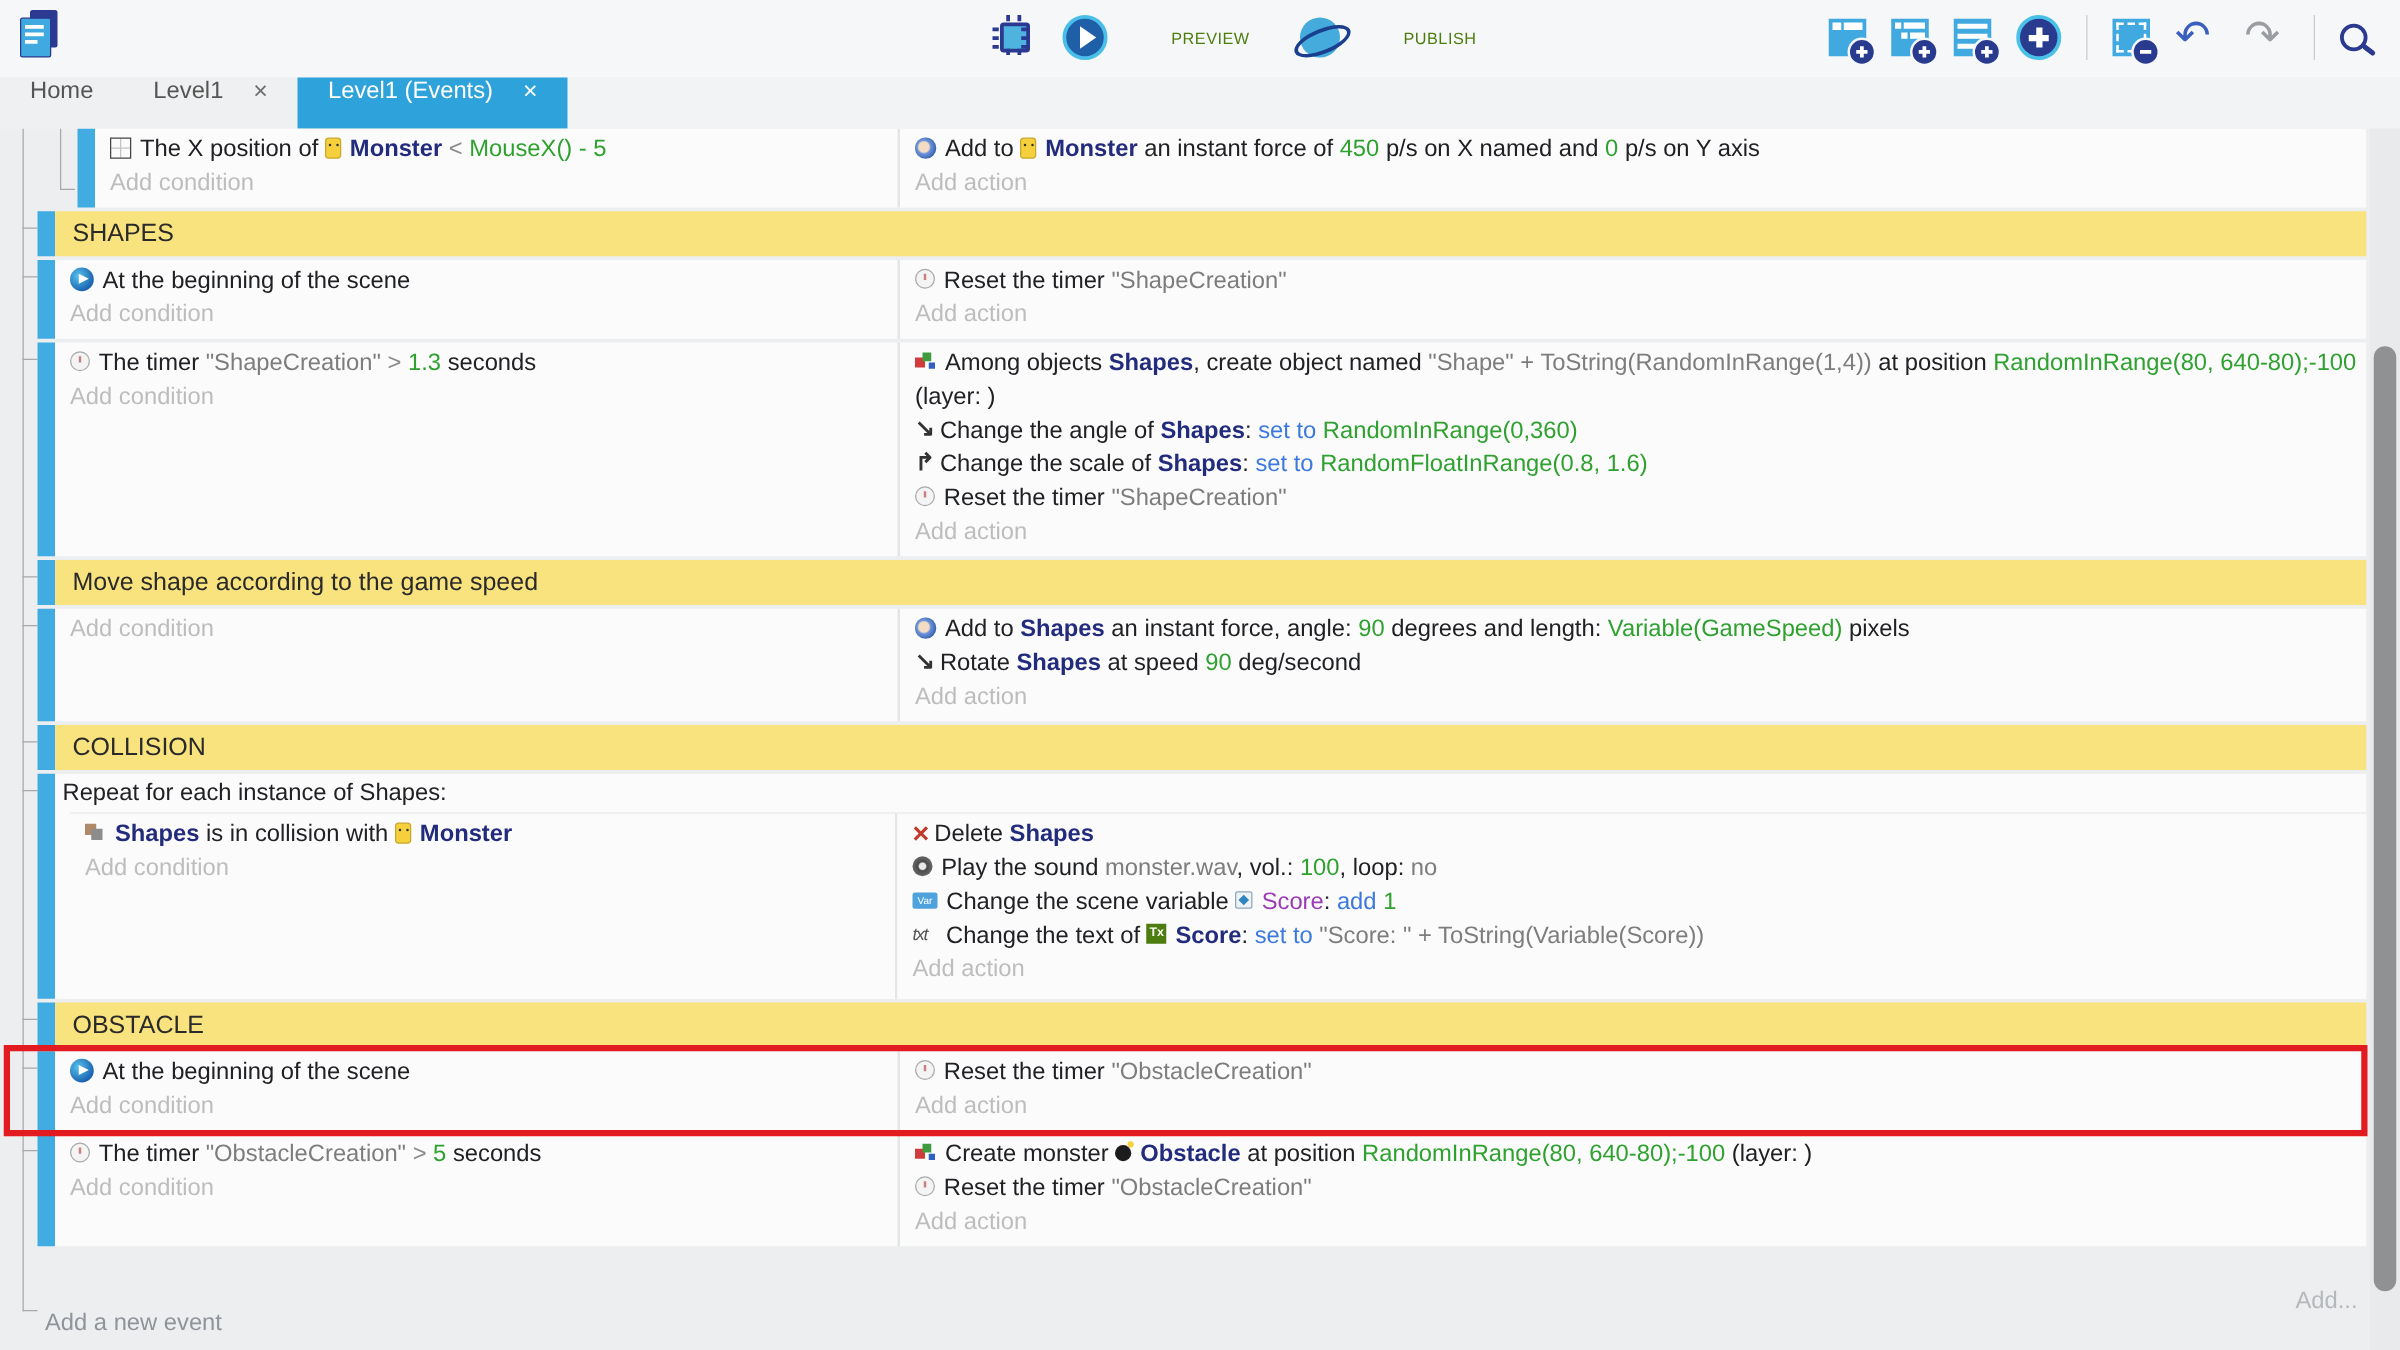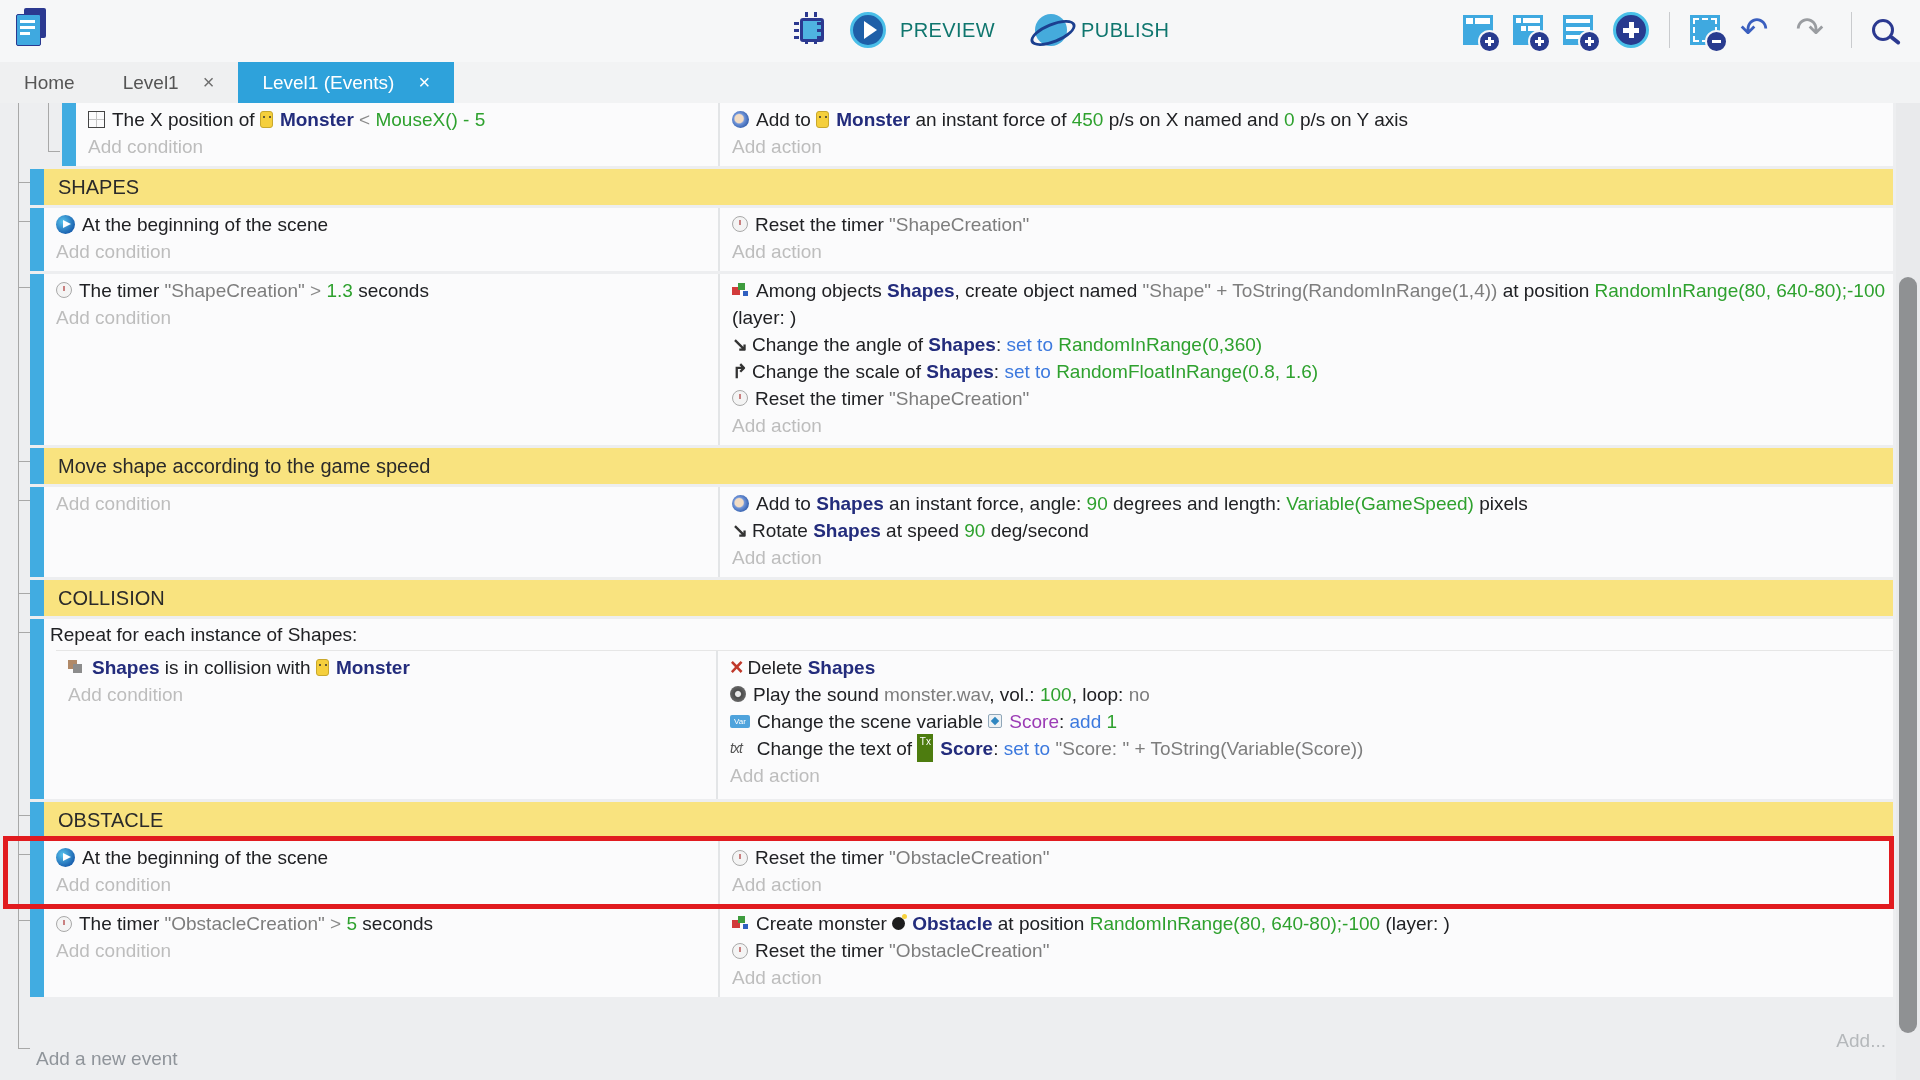--- a/index.html
+++ b/index.html
@@ -8,21 +8,21 @@
 
   
   .toolbar { position:absolute; top:0; left:0; right:0; height:62px; background:#F6F7F8; }
   .app-icon { position:absolute; left:16px; top:8px; width:32px; height:38px; }
   .app-icon::before { content:""; position:absolute; left:8px; top:0; width:22px; height:30px; background:#2B3990; border-radius:2px; }
   .app-icon::after  { content:""; position:absolute; left:0; top:6px; width:23px; height:30px; border-radius:2px; border:1px solid #2B3990;
      background: linear-gradient(#fff,#fff) 3px 5px/15px 3px no-repeat,
                  linear-gradient(#fff,#fff) 3px 11px/15px 3px no-repeat,
                  linear-gradient(#fff,#fff) 3px 17px/10px 3px no-repeat, #3FA9E0; }
   .tb-center { position:absolute; left:800px; top:12px; display:flex; align-items:center; gap:14px; }
-  .tb-label { font-size:20px; color:#0f766e; letter-spacing:.4px; }
+  .tb-label { font-size:13px; color:#4d7c0f; letter-spacing:.4px;margin-left:37px; }
   .debug-icon { width:24px; height:24px; background:#4FB3E0; border:3px solid #2B3990; border-radius:3px; position:relative; margin-right:12px; }
   .debug-icon::before { content:""; position:absolute; left:-9px; top:1px; width:5px; height:3px; background:#2B3990;
      box-shadow:0 7px 0 #2B3990, 0 14px 0 #2B3990, 23px 0 0 #2B3990, 23px 7px 0 #2B3990, 23px 14px 0 #2B3990; }
   .debug-icon::after { content:""; position:absolute; left:2px; top:-9px; width:3px; height:5px; background:#2B3990;
      box-shadow:9px 0 0 #2B3990, 9px 27px 0 #2B3990, 0 27px 0 #2B3990; }
   .preview-icon { width:36px; height:36px; border-radius:50%; background:#1E5FA8; border:3px solid #49BEE8; position:relative; }
   .preview-icon::after { content:""; position:absolute; left:11px; top:6px; border-left:13px solid #fff; border-top:9px solid transparent; border-bottom:9px solid transparent; }
   .publish-icon { width:32px; height:32px; border-radius:50%; background:#45ABDC; position:relative; margin-left:26px; }
   .publish-icon::after { content:""; position:absolute; left:-6px; top:9px; width:42px; height:14px; border:3px solid #1B3F8F; border-radius:50%; transform:rotate(-22deg); }
   .tb-right { position:absolute; right:18px; top:12px; display:flex; align-items:center; gap:20px; }
@@ -43,21 +43,21 @@
      background: linear-gradient(#fff,#fff) center/9px 3px no-repeat, #283B8F; border:2px solid #F6F7F8; }
   .undo-icon, .redo-icon { font-size:34px; line-height:30px; }
   .undo-icon { color:#3A5FBF; }
   .redo-icon { color:#9A9DA1; }
   .search-icon { width:22px; height:22px; border:3.5px solid #2B3990; border-radius:50%; position:relative; margin-right:8px; }
   .search-icon::after { content:""; position:absolute; right:-10px; bottom:-4px; width:12px; height:4px; background:#2B3990; transform:rotate(38deg); border-radius:2px; }
   .tb-sep { width:1px; height:36px; background:#C9CBCE; }
 
   
   .tabbar { position:absolute; top:62px; left:0; right:0; height:41px; background:#F2F3F4; display:flex; }
-  .tab { height:41px; display:flex; align-items:center; padding:0 24px; color:#555; cursor:pointer; gap:24px; background:#EFF0F1; }
+  .tab { height:41px; display:flex; align-items:flex-start; padding:0 24px; color:#555; cursor:pointer; gap:24px; background:#EFF0F1; }
   .tab .close { color:#6E6E6E; font-size:20px; }
   .tab.active { background:#2EA2DB; color:#fff; }
   .tab.active .close { color:#fff; }
 
   
   .events { position:absolute; top:103px; left:0; right:0; bottom:0; background:#EDEEF0; padding:0 27px 0 30px; }
   .treeline { position:absolute; left:18px; top:0; width:12px; height:946px; border-left:1px solid #A8A8A8; border-bottom:1px solid #A8A8A8; }
   .row { position:relative; display:flex; margin-bottom:3px; }
   .row::before { content:""; position:absolute; left:-12px; top:13px; width:12px; height:1px; background:#A8A8A8; }
   .row.sub::before { display:none; }
@@ -101,21 +101,21 @@
   .create-icon { width:17px; height:15px; }
   .create-icon::before { content:""; position:absolute; left:0; top:4px; width:8px; height:8px; background:#D23B3B; }
   .create-icon::after { content:""; position:absolute; left:6px; top:0; width:7px; height:7px; background:#3E9C3E; box-shadow:4px 7px 0 -1px #2F5FC0; }
   .angle-icon, .scale-icon { color:#333; font-weight:bold; margin-right:4px; }
   .delete-icon { color:#C0392B; font-weight:bold; font-size:23px; line-height:16px; margin-right:4px; }
   .sound-icon { width:16px; height:16px; border-radius:50%; background: radial-gradient(circle, #E8E8E8 22%, #4A4A4A 32%, #6B6B6B 75%); }
   .variable-icon { width:20px; height:13px; background:#4FA3DC; border-radius:2px; color:#fff; font-size:8px; font-weight:normal; text-align:center; line-height:13px; }
   .scene-var-icon { width:14px; height:14px; background:#EEF2F5; border:1px solid #8FA6B8; border-radius:2px; }
   .scene-var-icon::after { content:""; position:absolute; left:3px; top:3px; width:6px; height:6px; background:#2E86C1; transform:rotate(45deg); }
   .text-icon { font-style:italic; color:#555; font-size:14px; letter-spacing:-1px; margin-right:15px; }
-  .text-object-icon { width:16px; height:28px; background:#4d7c0f; color:#fff; font-size:10px; font-weight:normal; text-align:center; line-height:16px; }
+  .text-object-icon { width:16px; height:16px; background:#4d7c0f; color:#fff; font-size:10px; font-weight:bold; text-align:center; line-height:16px; }
   .collision-icon { width:17px; height:15px; }
   .collision-icon::before { content:""; position:absolute; left:0; top:0; width:9px; height:9px; background:#B08968; }
   .collision-icon::after { content:""; position:absolute; left:5px; top:4px; width:9px; height:9px; background:#8C8C8C; }
   .bomb-icon { width:13px; height:13px; background:#1C1C1C; border-radius:50%; }
   .bomb-icon::after { content:""; position:absolute; right:-2px; top:-3px; width:5px; height:5px; border-radius:50%; background:#F7D23E; }
 
   
   .footer-add-event { position:absolute; left:36px; bottom:10px; color:#8F949A; }
   .footer-add { position:absolute; right:34px; bottom:28px; color:#B5B8BB; }
   .vscroll { position:absolute; top:103px; right:0; bottom:0; width:24px; background:#E9EAEC; }

